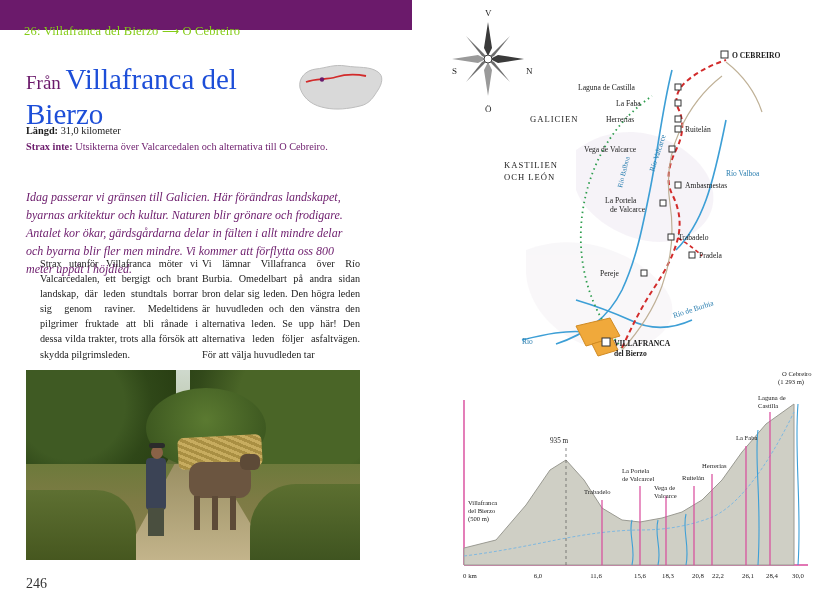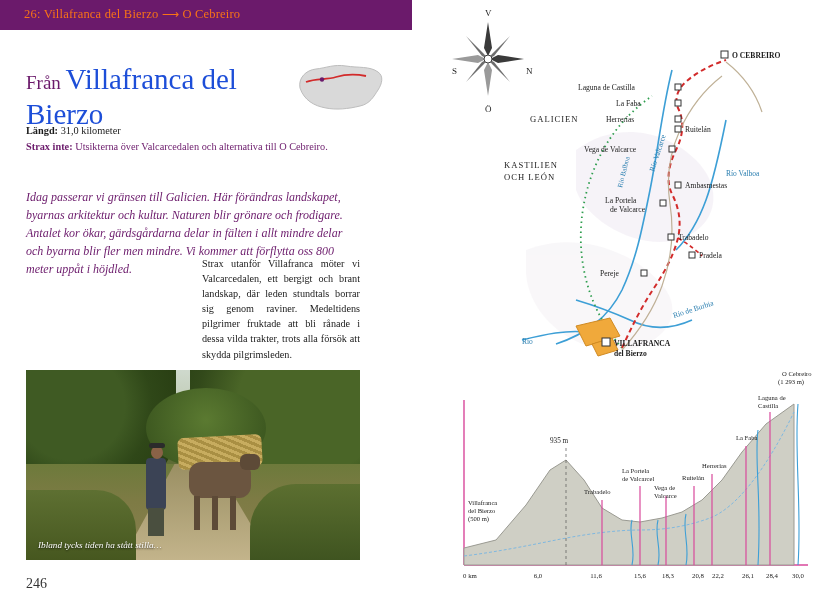--- a/index.html
+++ b/index.html
@@ -3,21 +3,21 @@
 <meta charset="utf-8">
 <style>
   html,body{margin:0;padding:0;}
   body{width:820px;height:600px;overflow:hidden;background:#ffffff;
        font-family:"Liberation Serif",serif;color:#1a1a1a;}
   .page{position:relative;width:820px;height:600px;display:flex;}
 
   
   .left{position:relative;width:412px;height:600px;background:#ffffff;}
   .headerbar{position:absolute;left:0;top:0;width:412px;height:30px;background:#6b1a6b;}
-  .headerbar .htxt{position:absolute;left:24px;top:7px;color:#f97316;font-size:12.5px;
+  .headerbar .htxt{position:absolute;left:24px;top:24px;color:#84cc16;font-size:12.5px;
        font-family:"Liberation Serif",serif;letter-spacing:.2px;}
   .arrowglyph{font-family:"DejaVu Sans",sans-serif;font-size:12px;}
 
   .title{position:absolute;left:26px;top:62px;width:250px;}
   .title .t-small{font-size:19px;color:#6b1a6b;line-height:1.22;}
   .title .t-big{font-size:29px;color:#1d4ed8;}
 
   .thumbmap{position:absolute;left:292px;top:60px;width:96px;height:56px;}
 
   .facts{position:absolute;left:26px;top:124px;width:330px;font-size:10.3px;line-height:1.42;}
@@ -114,40 +114,40 @@
       <div class="row">
         <b style="color:#6b1a6b">Strax inte:</b>
         <span style="color:#6b1a6b">Utsikterna över Valcarcedalen och alternativa till O Cebreiro.</span>
       </div>
     </div>
 
     <div class="intro">Idag passerar vi gränsen till Galicien. Här förändras landskapet, byarnas arkitektur och kultur. Naturen blir grönare och frodigare. Antalet kor ökar, gärdsgårdarna delar in fälten i allt mindre delar och byarna blir fler men mindre. Vi kommer att förflytta oss 800 meter uppåt i höjdled.</div>
 
     <div class="cols">
       <div class="col">Strax utanför Villafranca möter vi Valcarcedalen, ett bergigt och brant landskap, där leden stundtals borrar sig genom raviner. Medeltidens pilgrimer fruktade att bli rånade i dessa vilda trakter, trots alla försök att skydda pilgrimsleden.</div>
+      <div class="col">Vi lämnar Villafranca över Río Burbia. Omedelbart på andra sidan bron delar sig leden. Den högra leden är huvudleden och den vänstra den alternativa leden. Se upp här! Den alternativa leden följer asfaltvägen. För att välja huvudleden tar</div>
     </div>
 
     <div class="photo">
       <div class="sky"></div>
       <div class="treesL"></div>
       <div class="treesR"></div>
       <div class="bush"></div>
       <div class="ground"></div>
       <div class="path"></div>
       <div class="grassL"></div>
       <div class="grassR"></div>
       <div class="load"></div>
       <div class="mule-body"></div>
       <div class="mule-head"></div>
       <div class="mule-legs"></div>
       <div class="man-body"></div>
       <div class="man-head"></div>
       <div class="man-hat"></div>
       <div class="man-legs"></div>
-      <div class="caption">Ibland tycks tiden ha stått stilla…</div>
     </div>
 
     <div class="pageno">246</div>
   </div>
 
   <div class="gutter"></div>
 
   <div class="right">
     <div class="maparea">
       <svg width="394" height="600" viewBox="0 0 394 600">

